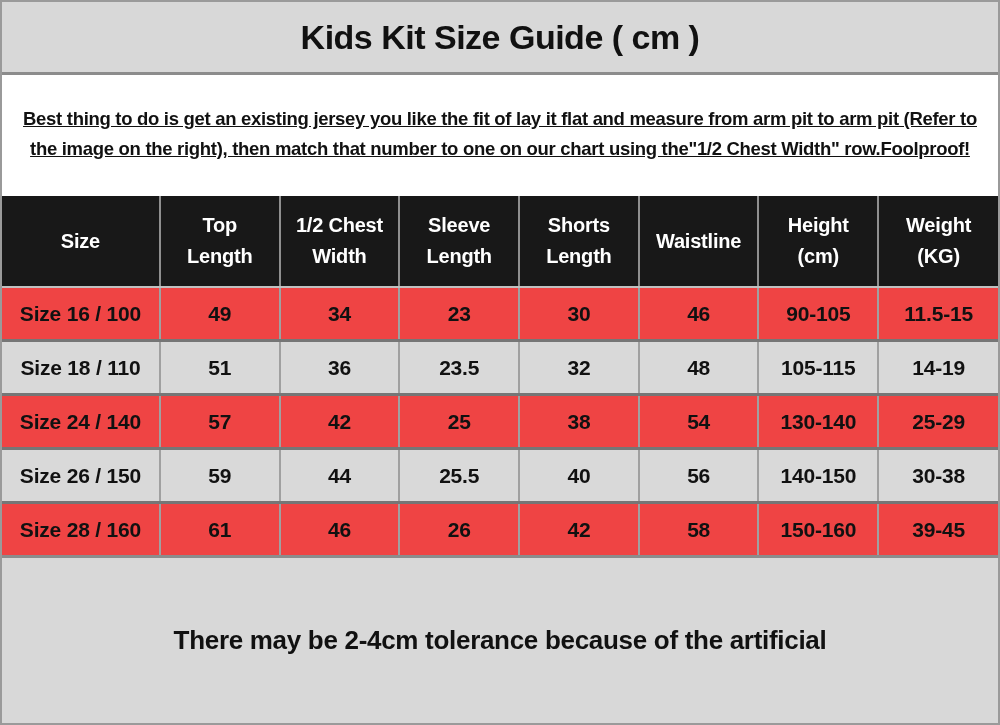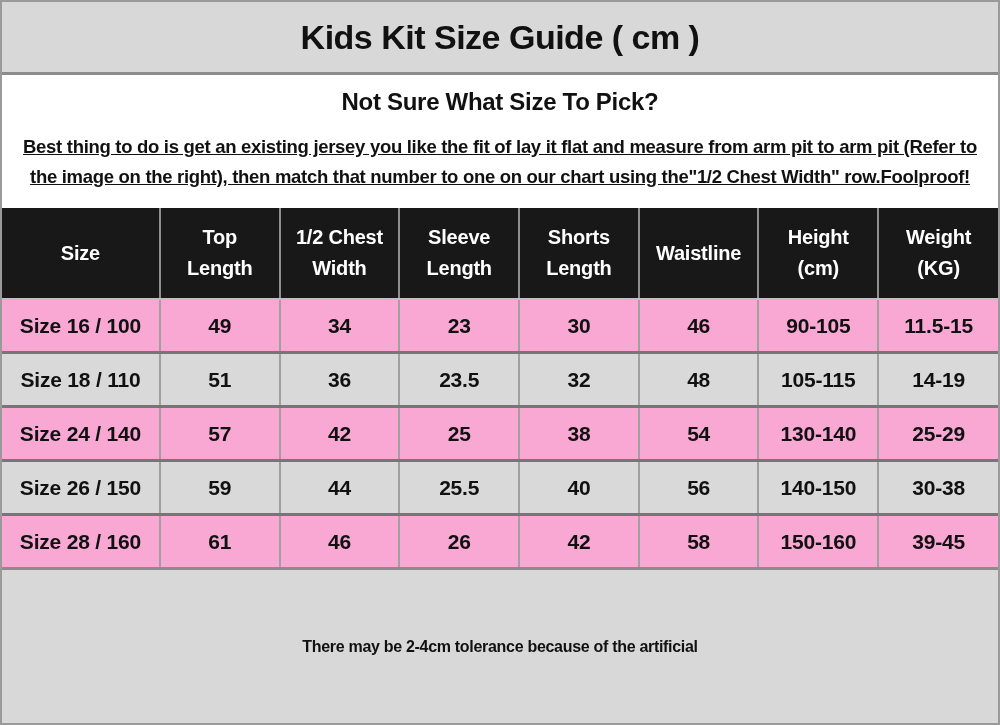--- a/index.html
+++ b/index.html
@@ -5,21 +5,21 @@
   html, body {
     margin: 0;
     padding: 0;
     background: #ffffff;
   }
   .page {
     width: 1000px;
     height: 725px;
     box-sizing: border-box;
     border: 2px solid #9a9a9a;
-    background: #f9a8d4;
+    background: #ef4444;
     display: flex;
     flex-direction: column;
     font-family: "Liberation Sans", sans-serif;
     font-weight: bold;
     color: #111111;
     overflow: hidden;
   }
   
   .title-bar {
     flex: 0 0 70px;
@@ -91,35 +91,34 @@
   .footer {
     flex: 1 1 auto;
     background: #d8d8d8;
     border-top: 3px solid #8c8c8c;
     display: flex;
     align-items: center;
     justify-content: center;
   }
   .footer p {
     margin: 0;
-    font-size: 16px;
+    font-size: 26px;
     letter-spacing: -0.3px;
   }
 </style>
 </head>
 <body>
 
 <div class="page">
 
   <div class="title-bar">
     <h1>Kids Kit Size Guide ( cm )</h1>
   </div>
 
   <div class="info">
-    <h2>Not Sure What Size To Pick?</h2>
     <p>Best thing to do is get an existing jersey you like the fit of lay it flat and measure from arm pit to arm pit (Refer to the image on the right), then match that number to one on our chart using the"1/2 Chest Width" row.Foolproof!</p>
   </div>
 
   <table class="size-table">
     <colgroup>
       <col class="c-size">
       <col class="c-metric">
         <col class="c-metric">
         <col class="c-metric">
       <col class="c-metric">

